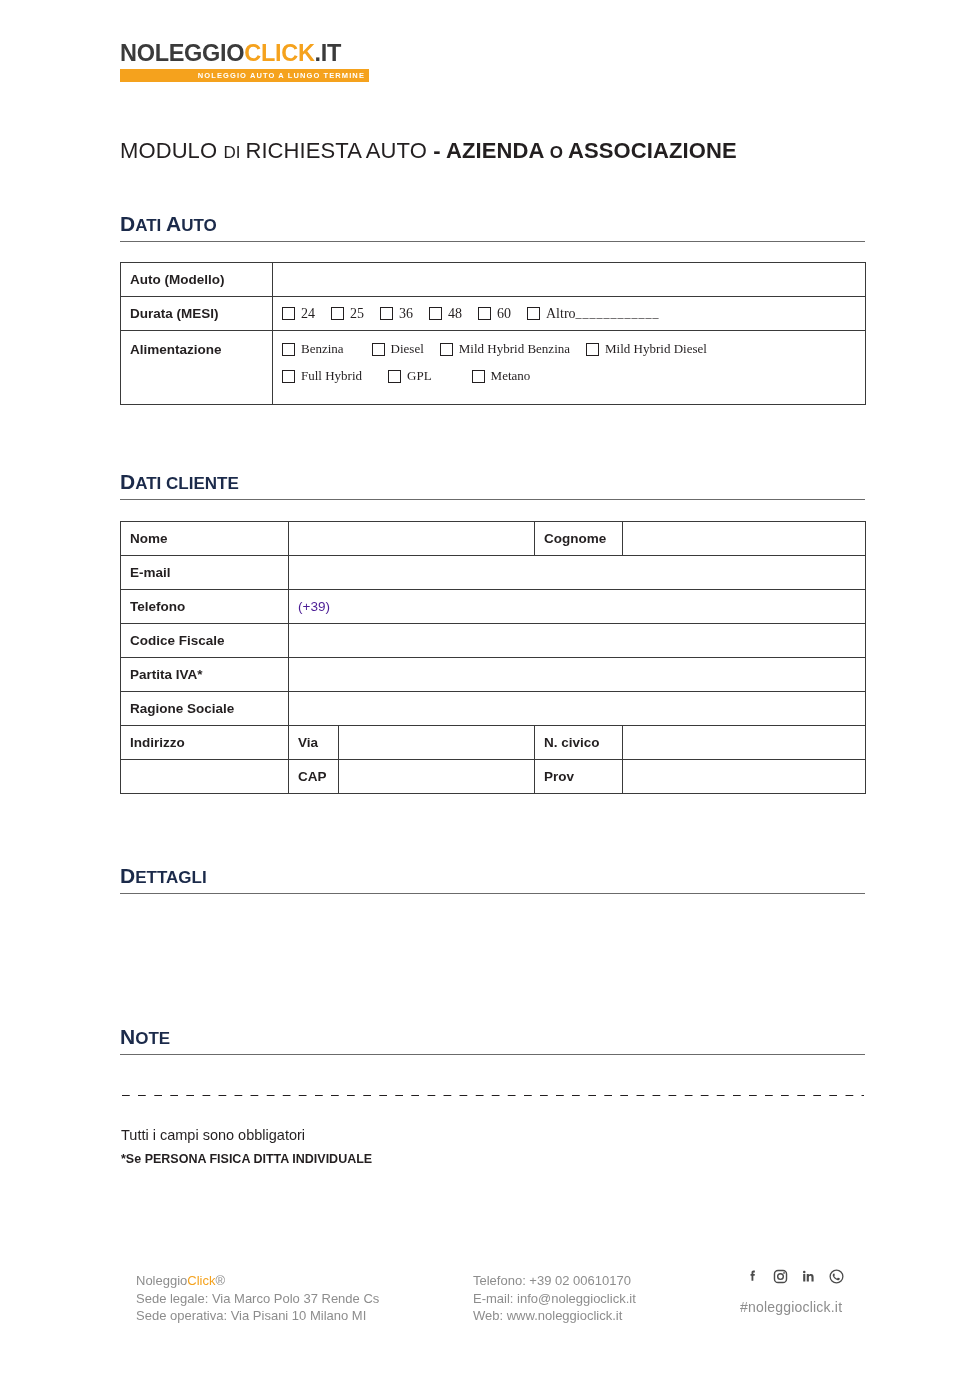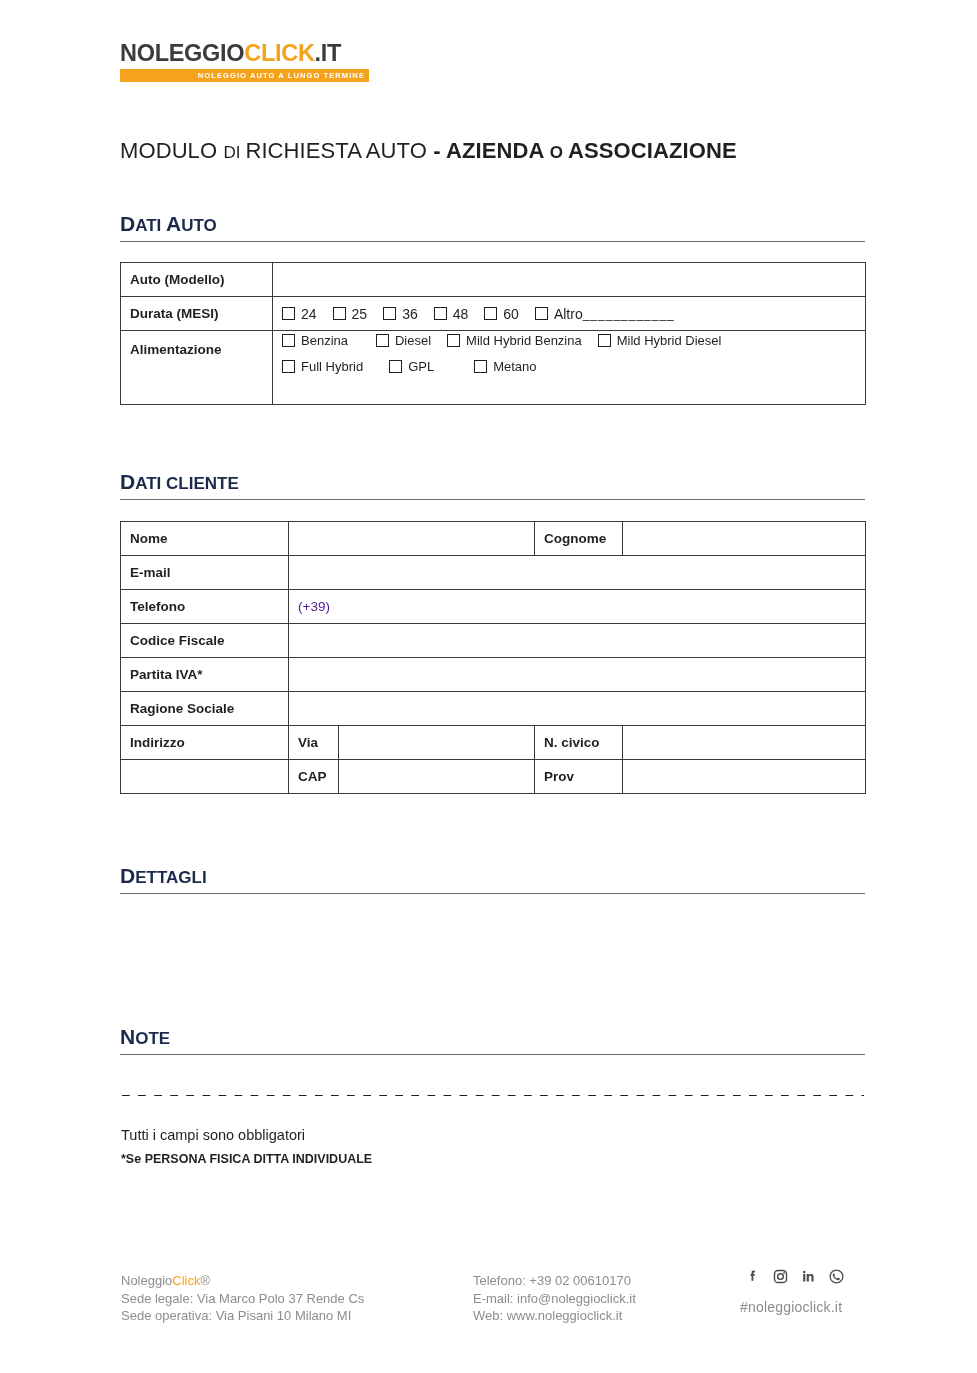--- a/index.html
+++ b/index.html
@@ -99,21 +99,21 @@
     height: 34px;
   }
   td.lbl {
     font-weight: bold;
     font-size: 13.5px;
     color: #231f20;
   }
   td.val { font-size: 13.5px; color: #4c1d95; }
 
   
-  .cb-row { display: flex; align-items: flex-end; flex-wrap: wrap; }
+  .cb-row { display: flex; align-items: flex-end; flex-wrap: wrap; font-family: Liberation Serif, serif; }
   .cb {
     display: inline-flex;
     align-items: center;
     margin-right: 16px;
     white-space: nowrap;
   }
   .cb .box {
     display: inline-block;
     width: 13px;
     height: 13px;
@@ -158,21 +158,21 @@
   .footer {
     position: absolute;
     left: 0;
     top: 1266px;
     width: 977px;
     height: 80px;
     color: #8d8d8d;
     font-size: 13px;
     line-height: 1.35;
   }
-  .footer-col1 { position: absolute; left: 121px; top: 6px; }
+  .footer-col1 { position: absolute; left: 136px; top: 6px; }
   .footer-col1 .brand { font-weight: normal; font-size: 13px; }
   .footer-col1 .brand .n { color: #8d8d8d; }
   .footer-col1 .brand .c { color: #f5a21d; }
   .footer-col2 { position: absolute; left: 473px; top: 6px; }
   .footer-col3 { position: absolute; left: 740px; top: 2px; width: 200px; }
   .social-row {
     display: flex;
     gap: 11px;
     align-items: center;
     justify-content: flex-start;
@@ -245,21 +245,21 @@
             <label class="cb" style="margin-right:16px;">
                 <span class="box"></span>
                 <span class="cb-text">Altro</span>
                 <span class="dashline">____________</span>
               </label>
           </div>
         </td>
       </tr>
       <tr>
         <td class="lbl" style="height:74px; vertical-align:top; padding-top:11px;">Alimentazione</td>
-        <td style="height:74px; vertical-align:top; padding-top:2px;">
+        <td style="height:74px; vertical-align:top; padding-top:10px;">
           <div class="cb-row" style="margin-bottom:11px;">
             <label class="cb">
                 <span class="box"></span>
                 <span class="cb-text sm">Benzina</span>
               </label>
             <label class="cb" style="margin-left:12px;">
                 <span class="box"></span>
                 <span class="cb-text sm">Diesel</span>
               </label>
             <label class="cb">

